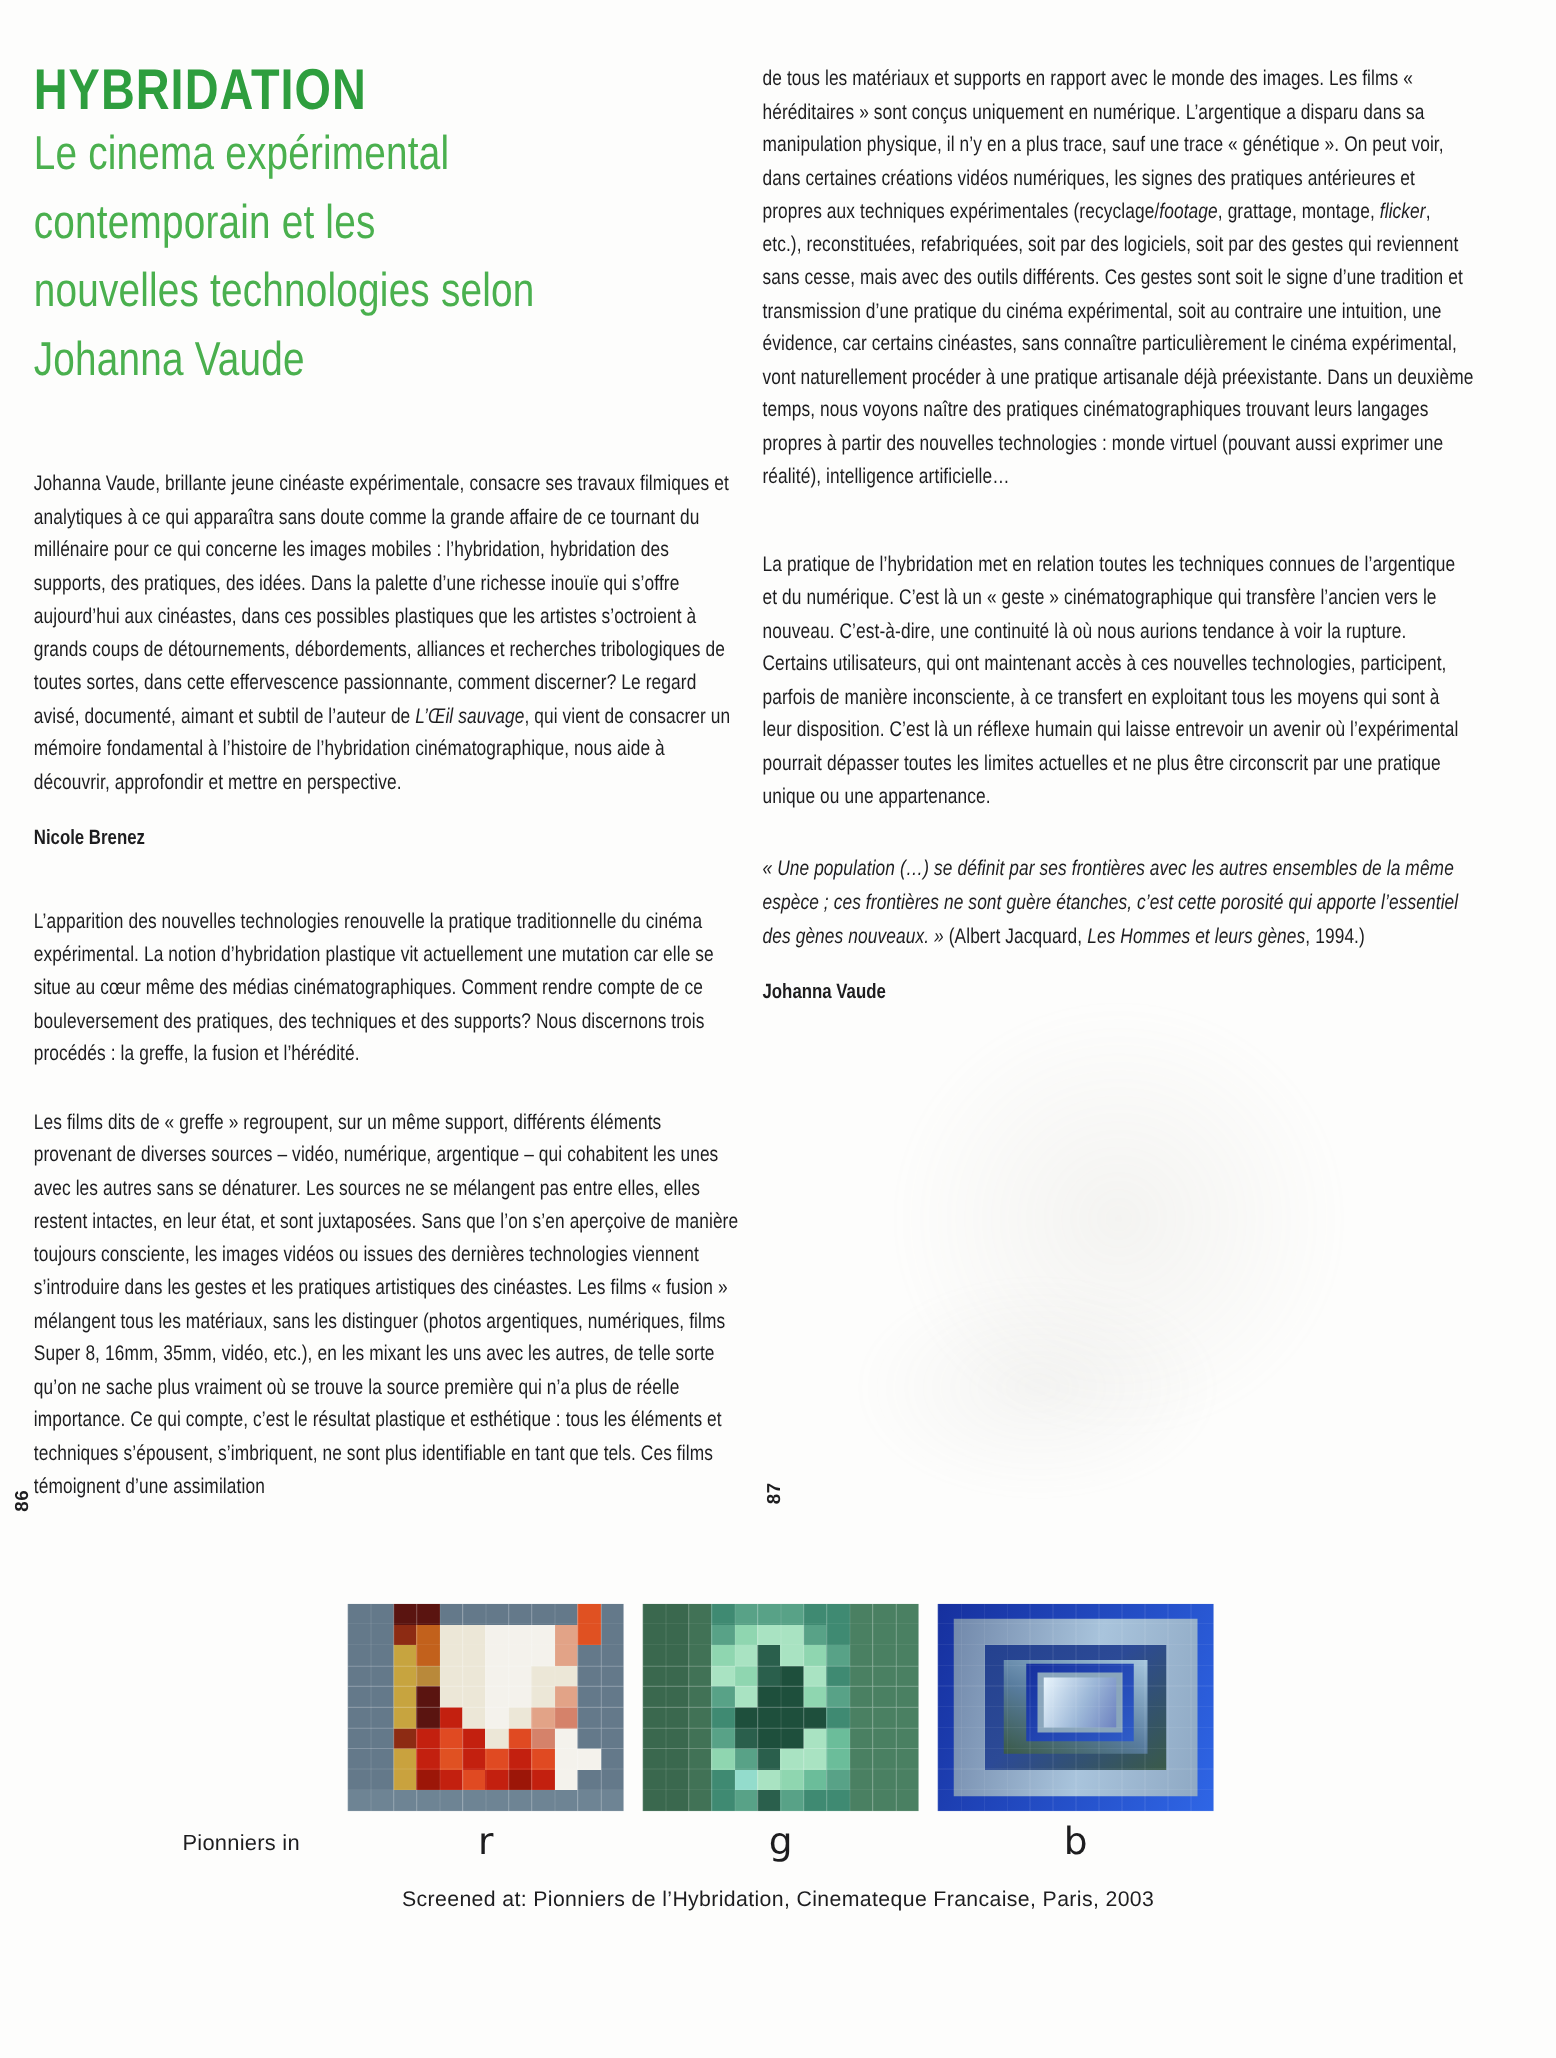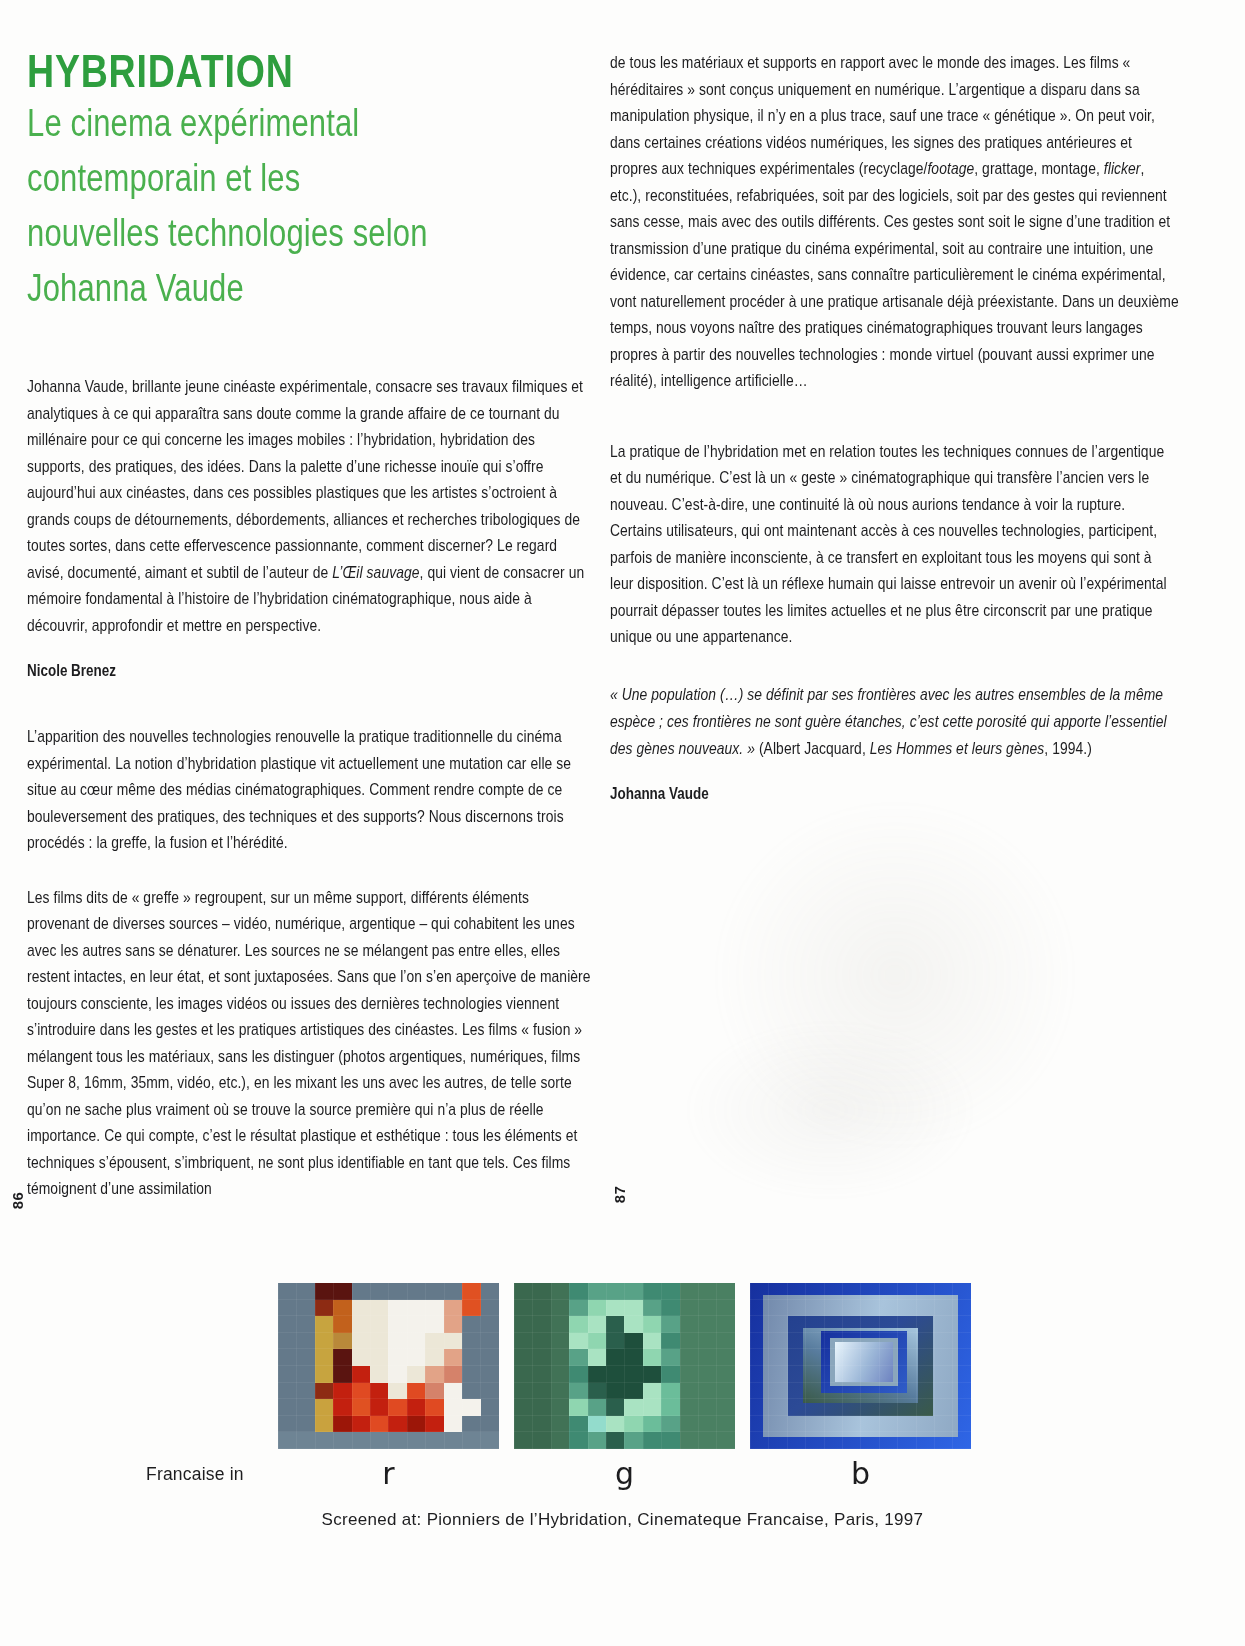--- a/index.html
+++ b/index.html
@@ -363,21 +363,21 @@
           <div class="frame" style="inset: 20% 17%; background: linear-gradient(320deg, rgb(58, 90, 72) 0%, rgb(44, 74, 150) 55%, rgb(36, 65, 143) 100%);"></div>
           <div class="frame" style="inset: 27% 24% 28%; background: linear-gradient(205deg, rgb(166, 198, 222) 0%, rgb(88, 124, 158) 55%, rgb(58, 90, 72) 100%);"></div>
           <div class="frame" style="inset: 29% 29% 34% 32%; background: linear-gradient(135deg, rgb(22, 48, 158) 0%, rgb(47, 92, 200) 100%);"></div>
           <div class="frame" style="inset: 33% 33% 38% 36%; background: rgb(138, 166, 188);"></div>
           <div class="frame" style="inset: 35.5% 35.5% 40.5% 38.5%; background: linear-gradient(115deg, rgb(233, 245, 252) 0%, rgb(157, 184, 216) 55%, rgb(109, 130, 192) 100%);"></div>
         </div>
     </figure>
   </div>
 
   <div class="caption-row">
-    <span class="cap-prefix">Francaise in</span>
+    <span class="cap-prefix">Pionniers in</span>
     <span class="cap-letter l0">r</span>
     <span class="cap-letter l1">g</span>
     <span class="cap-letter l2">b</span>
   </div>
 
-  <div class="screened">Screened at: Pionniers de l’Hybridation, Cinemateque Francaise, Paris, 1997</div>
+  <div class="screened">Screened at: Pionniers de l’Hybridation, Cinemateque Francaise, Paris, 2003</div>
 
 </div>
 
 </body></html>

